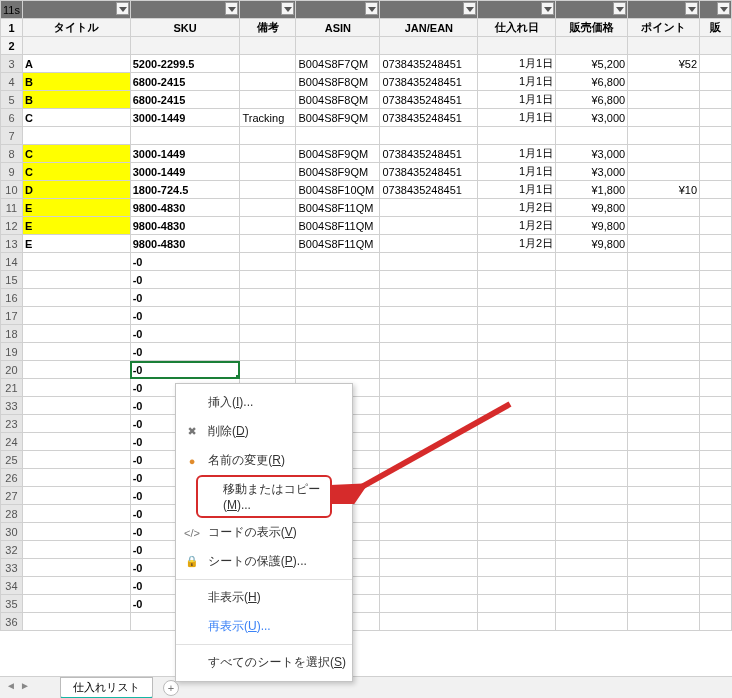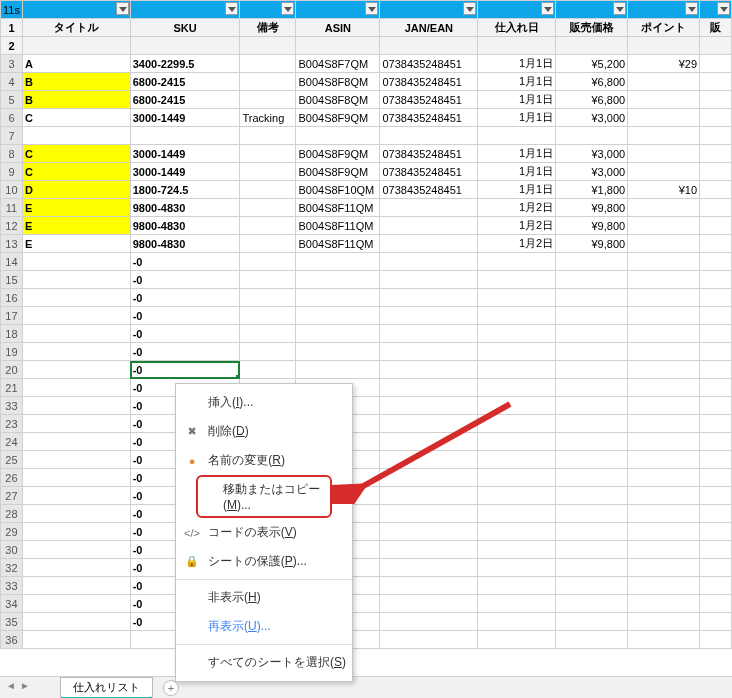--- a/index.html
+++ b/index.html
@@ -28,21 +28,21 @@
   .col-a { width: 108px; }
   .col-b { width: 110px; }
   .col-c { width: 56px; }
   .col-d { width: 84px; }
   .col-e { width: 98px; }
   .col-f { width: 78px; }
   .col-g { width: 72px; }
   .col-h { width: 72px; }
   .col-i { width: 32px; }
   
-  .hdr-row td { background: #0ea5e9; position: relative; margin-top: 20px; }
+  .hdr-row td { background: #737373; position: relative; margin-top: 20px; }
   .name-box { background:#fff; text-align:center; font-size:10px; border:1px solid #ccc;}
   .filter-arrow {
     position: absolute; right: 1px; top: 1px; width: 13px; height: 13px;
     border: 1px solid #9a9a9a; background: #f5f5f5;
   }
   .filter-arrow::after {
     content: ""; position: absolute; left: 2px; top: 4px;
     border-left: 4px solid transparent; border-right: 4px solid transparent;
     border-top: 5px solid #555;
   }
@@ -169,27 +169,27 @@
         <td></td>
         <td></td>
         <td></td>
         <td></td>
         <td></td>
         <td></td>
     </tr>
   <tr>
         <td class="col-rh">3</td>
         <td class="bold">A</td>
-        <td class="bold">3400-2299.5</td>
+        <td class="bold">5200-2299.5</td>
         <td class=""></td>
         <td class="">B004S8F7QM</td>
         <td class="">0738435248451</td>
         <td class="right">1月1日</td>
         <td class="right">¥5,200</td>
-        <td class="right">¥29</td>
+        <td class="right">¥52</td>
         <td class=""></td>
       </tr>
       <tr>
         <td class="col-rh">4</td>
         <td class="bold yellow">B</td>
         <td class="bold">6800-2415</td>
         <td class=""></td>
         <td class="">B004S8F8QM</td>
         <td class="">0738435248451</td>
         <td class="right">1月1日</td>
@@ -468,32 +468,20 @@
         <td class=""></td>
         <td class=""></td>
         <td class=""></td>
         <td class="right"></td>
         <td class="right"></td>
         <td class="right"></td>
         <td class=""></td>
       </tr>
       <tr>
         <td class="col-rh">28</td>
-        <td class="bold"></td>
-        <td class="bold">-0</td>
-        <td class=""></td>
-        <td class=""></td>
-        <td class=""></td>
-        <td class="right"></td>
-        <td class="right"></td>
-        <td class="right"></td>
-        <td class=""></td>
-      </tr>
-      <tr>
-        <td class="col-rh">29</td>
         <td class="bold"></td>
         <td class="bold">-0</td>
         <td class=""></td>
         <td class=""></td>
         <td class=""></td>
         <td class="right"></td>
         <td class="right"></td>
         <td class="right"></td>
         <td class=""></td>
       </tr>

